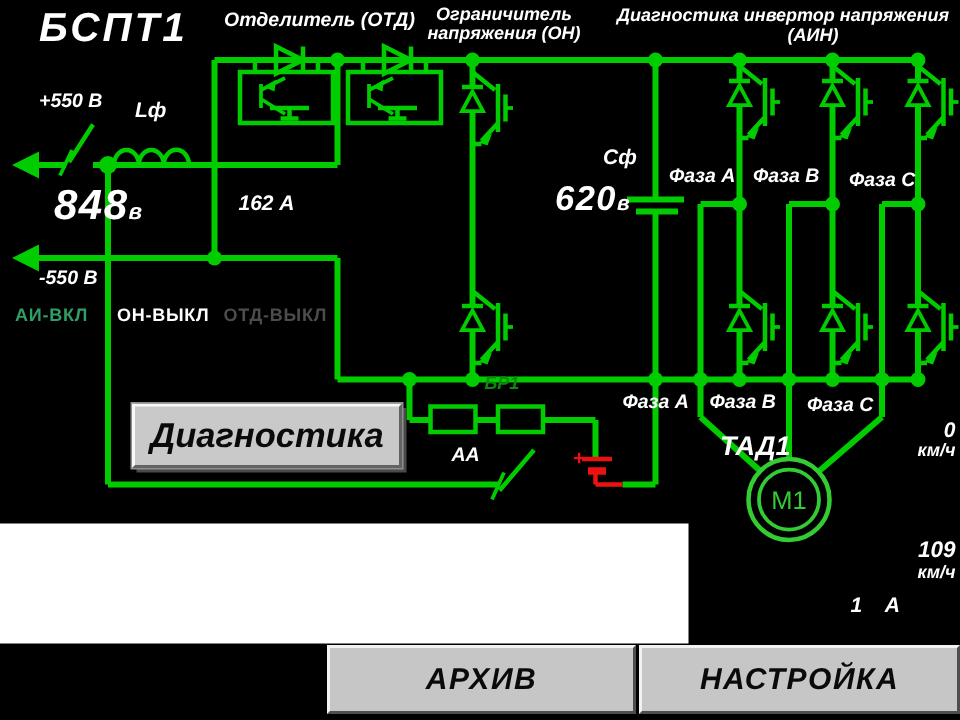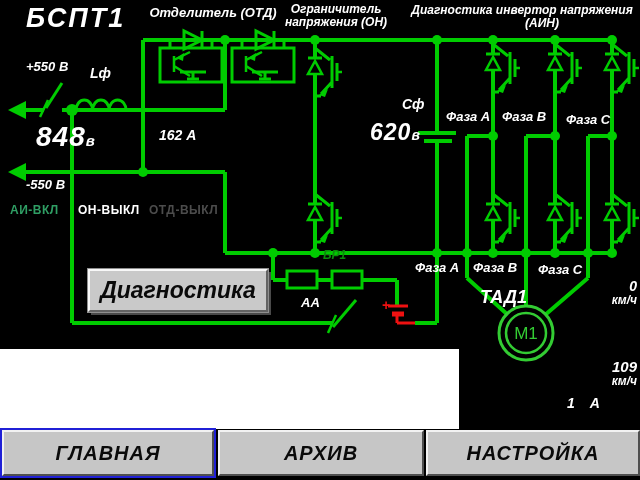--- a/index.html
+++ b/index.html
@@ -215,18 +215,15 @@
     <div style="font-size:12px;">км/ч</div>
   </div>
   <div class="lbl" style="left:567px;top:396px;font-size:14px;">
     <span>1</span><span style="margin-left:15px;">А</span>
   </div>
 
   <div id="whitePanel"></div>
 
   <button id="diagBtn">Диагностика</button>
 
-  <div class="navwrap" style="left:0;top:428px;width:212px;height:46px;">
-    <button class="navbtn">ГЛАВНАЯ</button>
-  </div>
   <button class="navbtn navabs" style="left:426px;top:430px;width:214px;height:46px;">НАСТРОЙКА</button>
   <button class="navbtn navabs" style="left:218px;top:430px;width:206px;height:46px;">АРХИВ</button>
 </div>
 
 </body></html>

